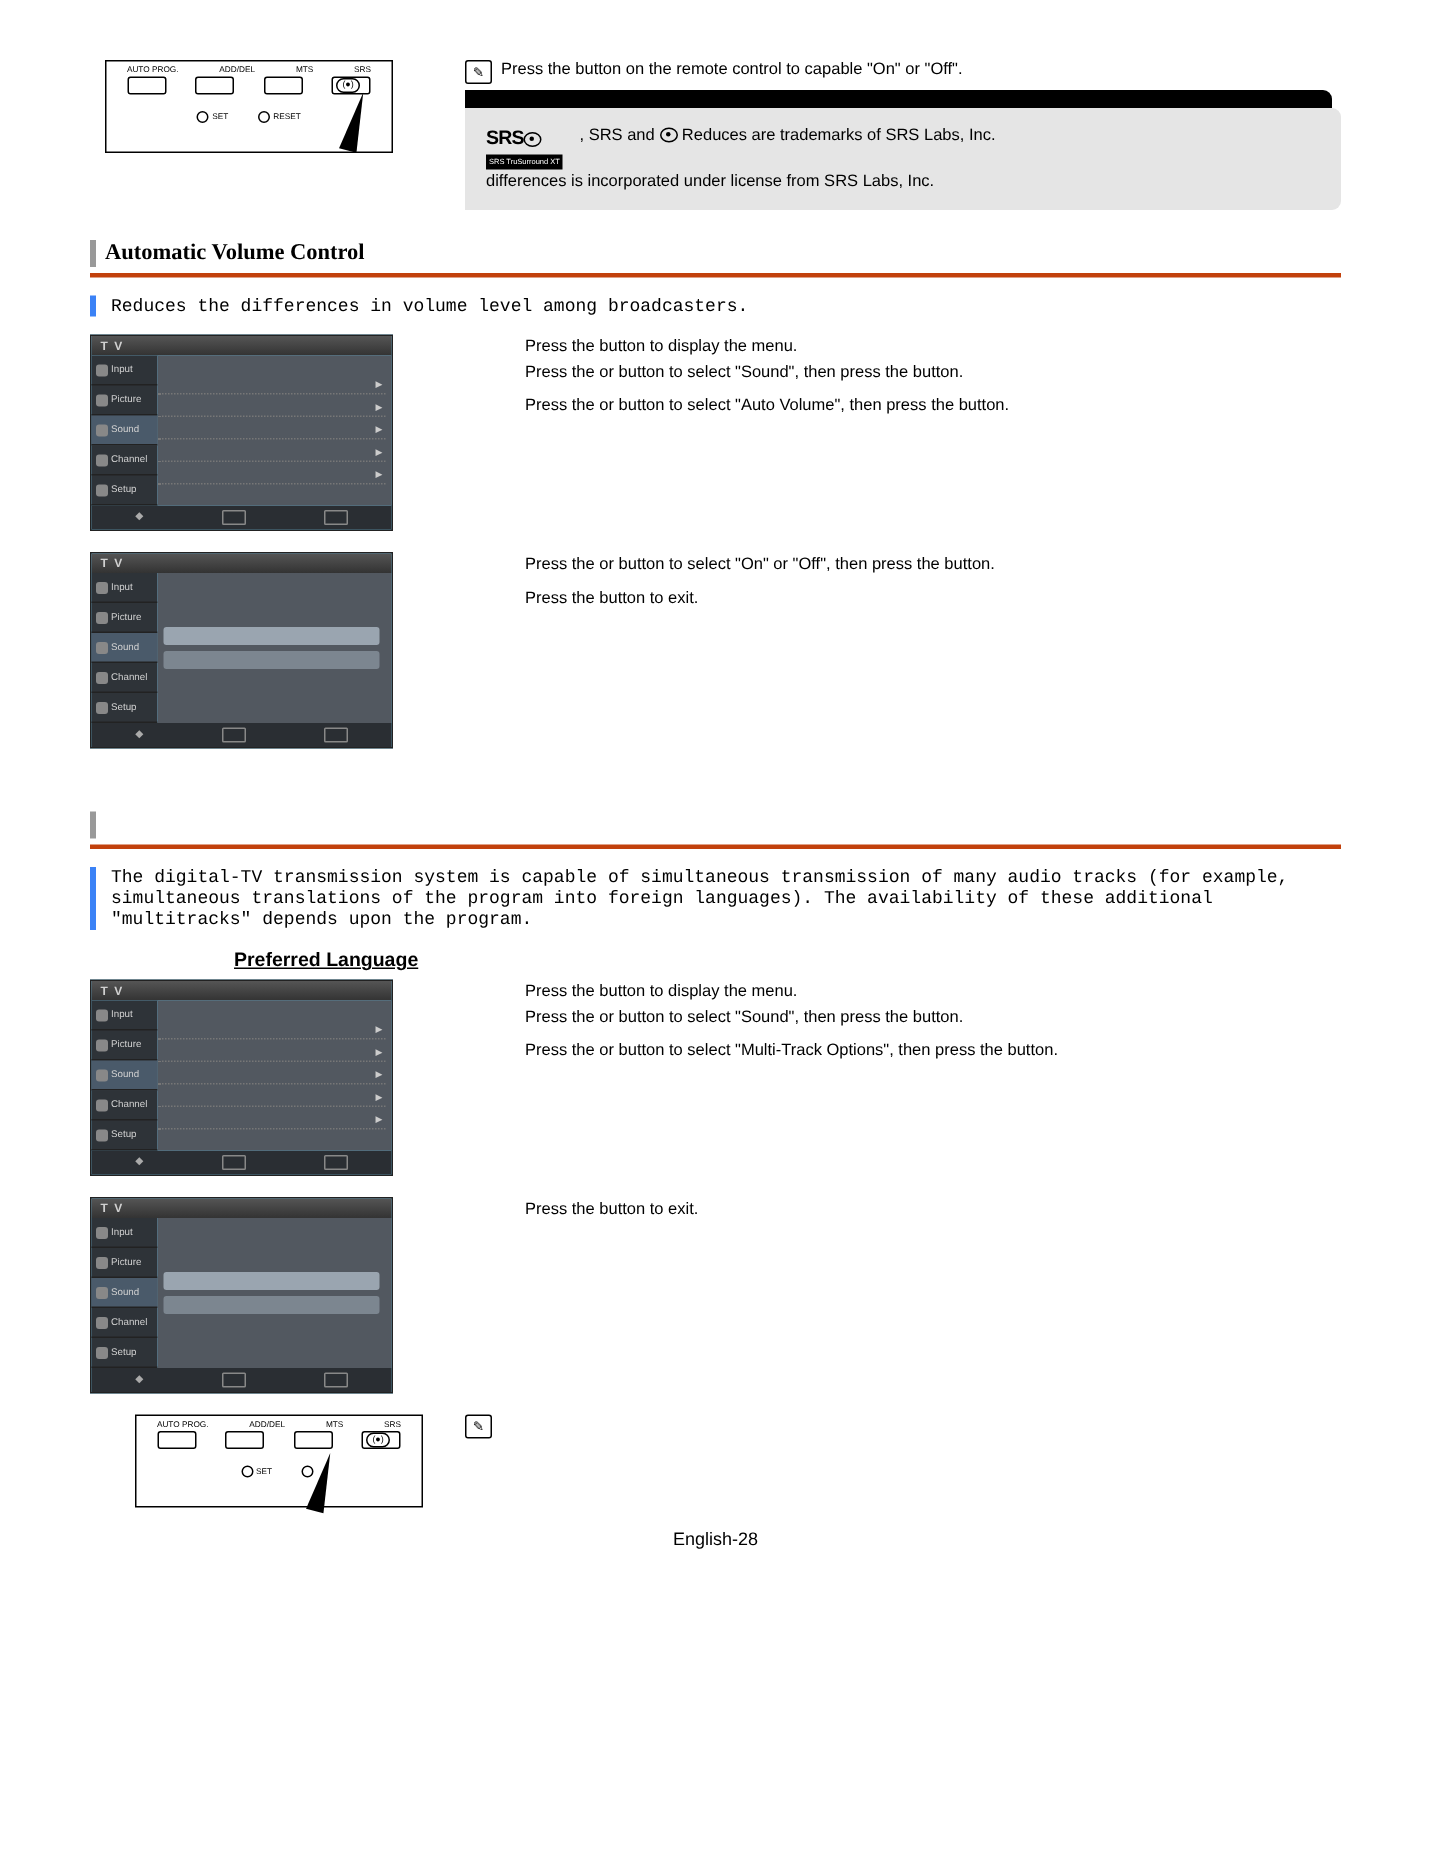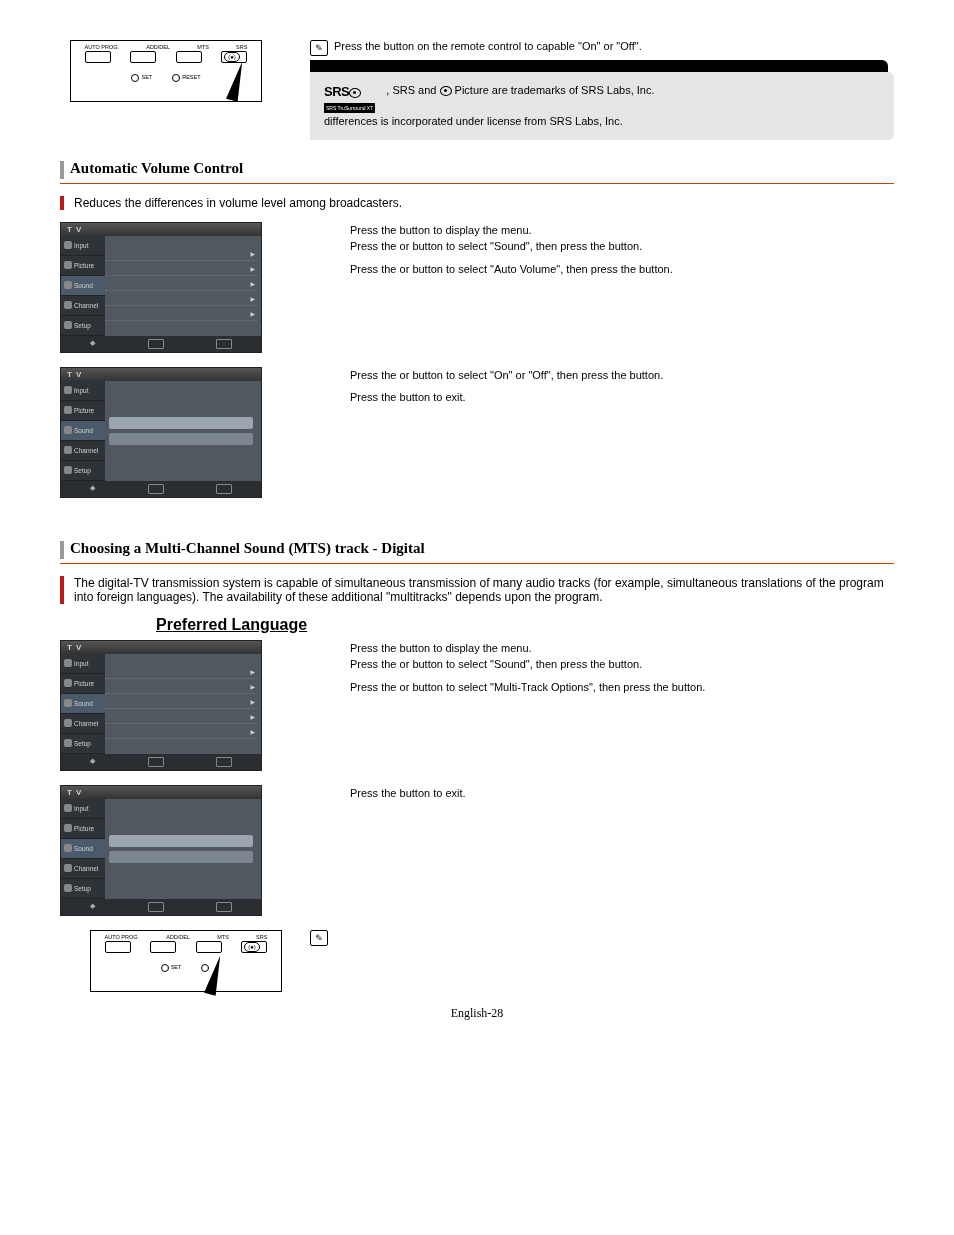--- a/index.html
+++ b/index.html
@@ -8,45 +8,45 @@
     color: #000;
     background: #fff;
     margin: 0;
     padding: 40px 60px;
     width: 834px;
   }
   .section-title {
     font-family: "Times New Roman", serif;
     font-size: 15px;
     font-weight: bold;
-    border-bottom: 1px solid #c2410c;
+    border-bottom: 3px solid #c2410c;
     padding: 2px 0 4px 0;
     margin: 18px 0 12px 0;
     position: relative;
   }
   .section-title .bar {
     display: inline-block;
     width: 4px;
     height: 18px;
     background: #999;
     vertical-align: middle;
     margin-right: 6px;
   }
   .intro-block {
-    border-left: 4px solid #b91c1c;
+    border-left: 4px solid #3b82f6;
     padding-left: 10px;
     margin-bottom: 12px;
-    font-family: Liberation Sans, sans-serif;
+    font-family: Liberation Mono, monospace;
     font-size: 12px;
   }
   .sub-heading {
     font-weight: bold;
     text-decoration: underline;
     margin: 8px 0 6px 96px;
-    font-size: 16px;
+    font-size: 13px;
   }
   .row {
     display: flex;
     align-items: flex-start;
     margin-bottom: 14px;
   }
   .left-col {
     width: 240px;
     flex-shrink: 0;
   }
@@ -272,21 +272,21 @@
     position: absolute;
     left: 3px;
     top: 2px;
     width: 3px;
     height: 3px;
     background: #000;
     border-radius: 50%;
   }
   .page-num {
     text-align: center;
-    font-family: Liberation Serif, serif;
+    font-family: Liberation Sans, sans-serif;
     font-size: 12px;
     margin-top: 14px;
   }
 </style>
 </head>
 <body>
 
 <div class="row">
   <div class="left-col">
     <div class="remote">
@@ -318,21 +318,21 @@
         <span>Press the </span><span> button on the remote control to capable "On" or "Off".</span>
       </div>
     </div>
     <div class="srs-box" style="margin-top:16px">
       <div class="title-stripe"></div>
       <span class="srs-logo">
         <span class="top">SRS<span class="srs-symbol"></span></span>
         <span class="bot">SRS TruSurround XT</span>
       </span>
       <span>
-        <span>, SRS and </span><span class="srs-symbol"></span><span> Picture are trademarks of SRS Labs, Inc.</span><br>
+        <span>, SRS and </span><span class="srs-symbol"></span><span> Reduces are trademarks of SRS Labs, Inc.</span><br>
         <span> differences is incorporated under license from SRS Labs, Inc.</span>
       </span>
     </div>
   </div>
 </div>
 
 <div class="section-title">
   <span class="bar"></span><span>Automatic Volume Control</span>
 </div>
 <div class="intro-block">Reduces the differences in volume level among broadcasters.</div>
@@ -425,21 +425,21 @@
         </div>
     </div>
   </div>
   <div class="right-col">
     <div class="step"><span>Press the </span><span> or </span><span> button to select "On" or "Off", then press the </span><span> button.</span></div>
     <div class="step"><span>Press the </span><span> button to exit.</span></div>
   </div>
 </div>
 
 <div class="section-title" style="margin-top:40px">
-  <span class="bar"></span><span>Choosing a Multi-Channel Sound (MTS) track - Digital</span>
+  <span class="bar"></span>
 </div>
 <div class="intro-block">The digital-TV transmission system is capable of simultaneous transmission of many audio tracks (for example, simultaneous translations of the program into foreign languages). The availability of these additional "multitracks" depends upon the program.</div>
 <div class="sub-heading">Preferred Language</div>
 
 <div class="row">
   <div class="left-col">
     <div class="menu">
       <div class="menu-header">T V</div>
       <div class="menu-body">
         <div class="menu-side">

